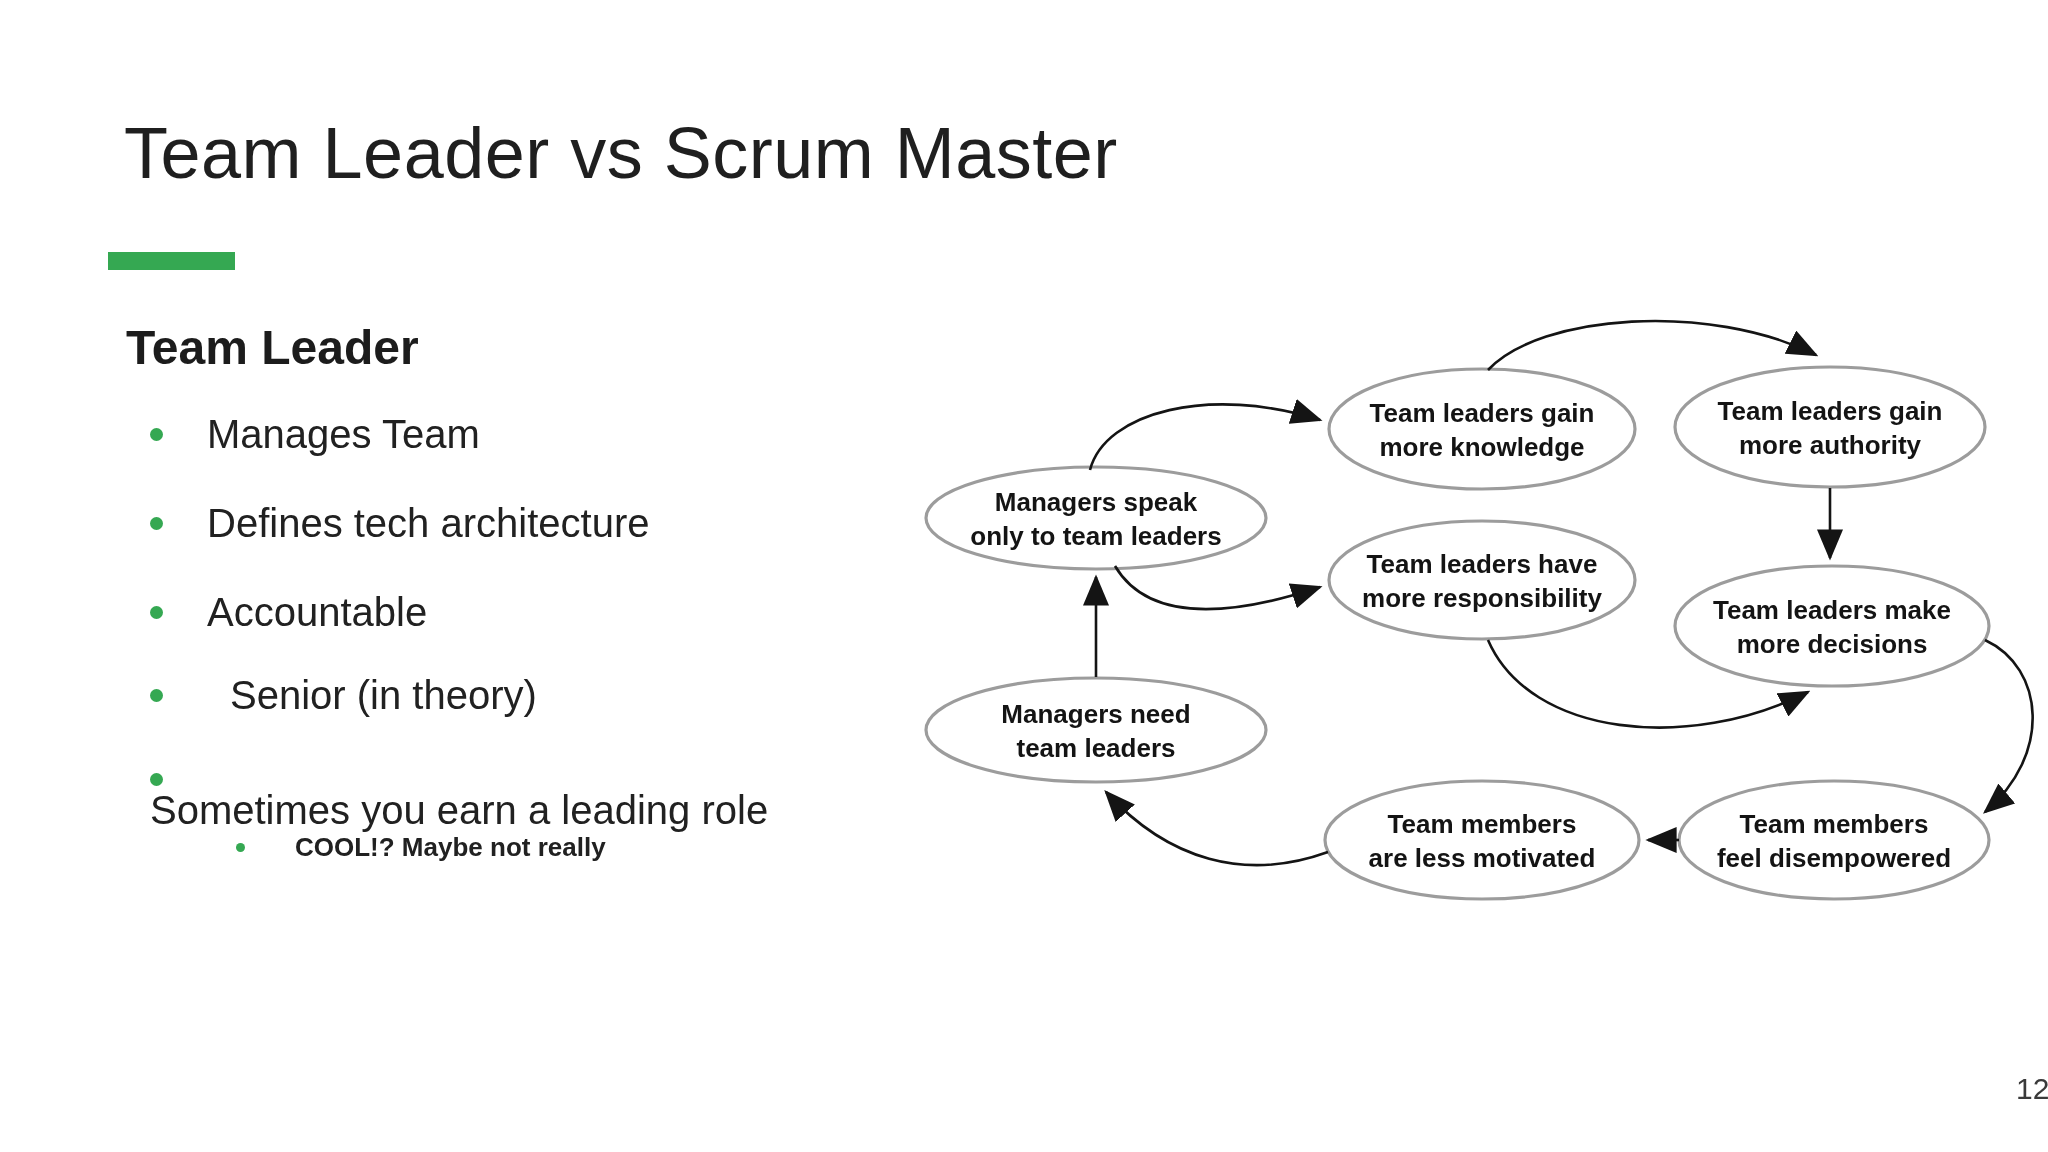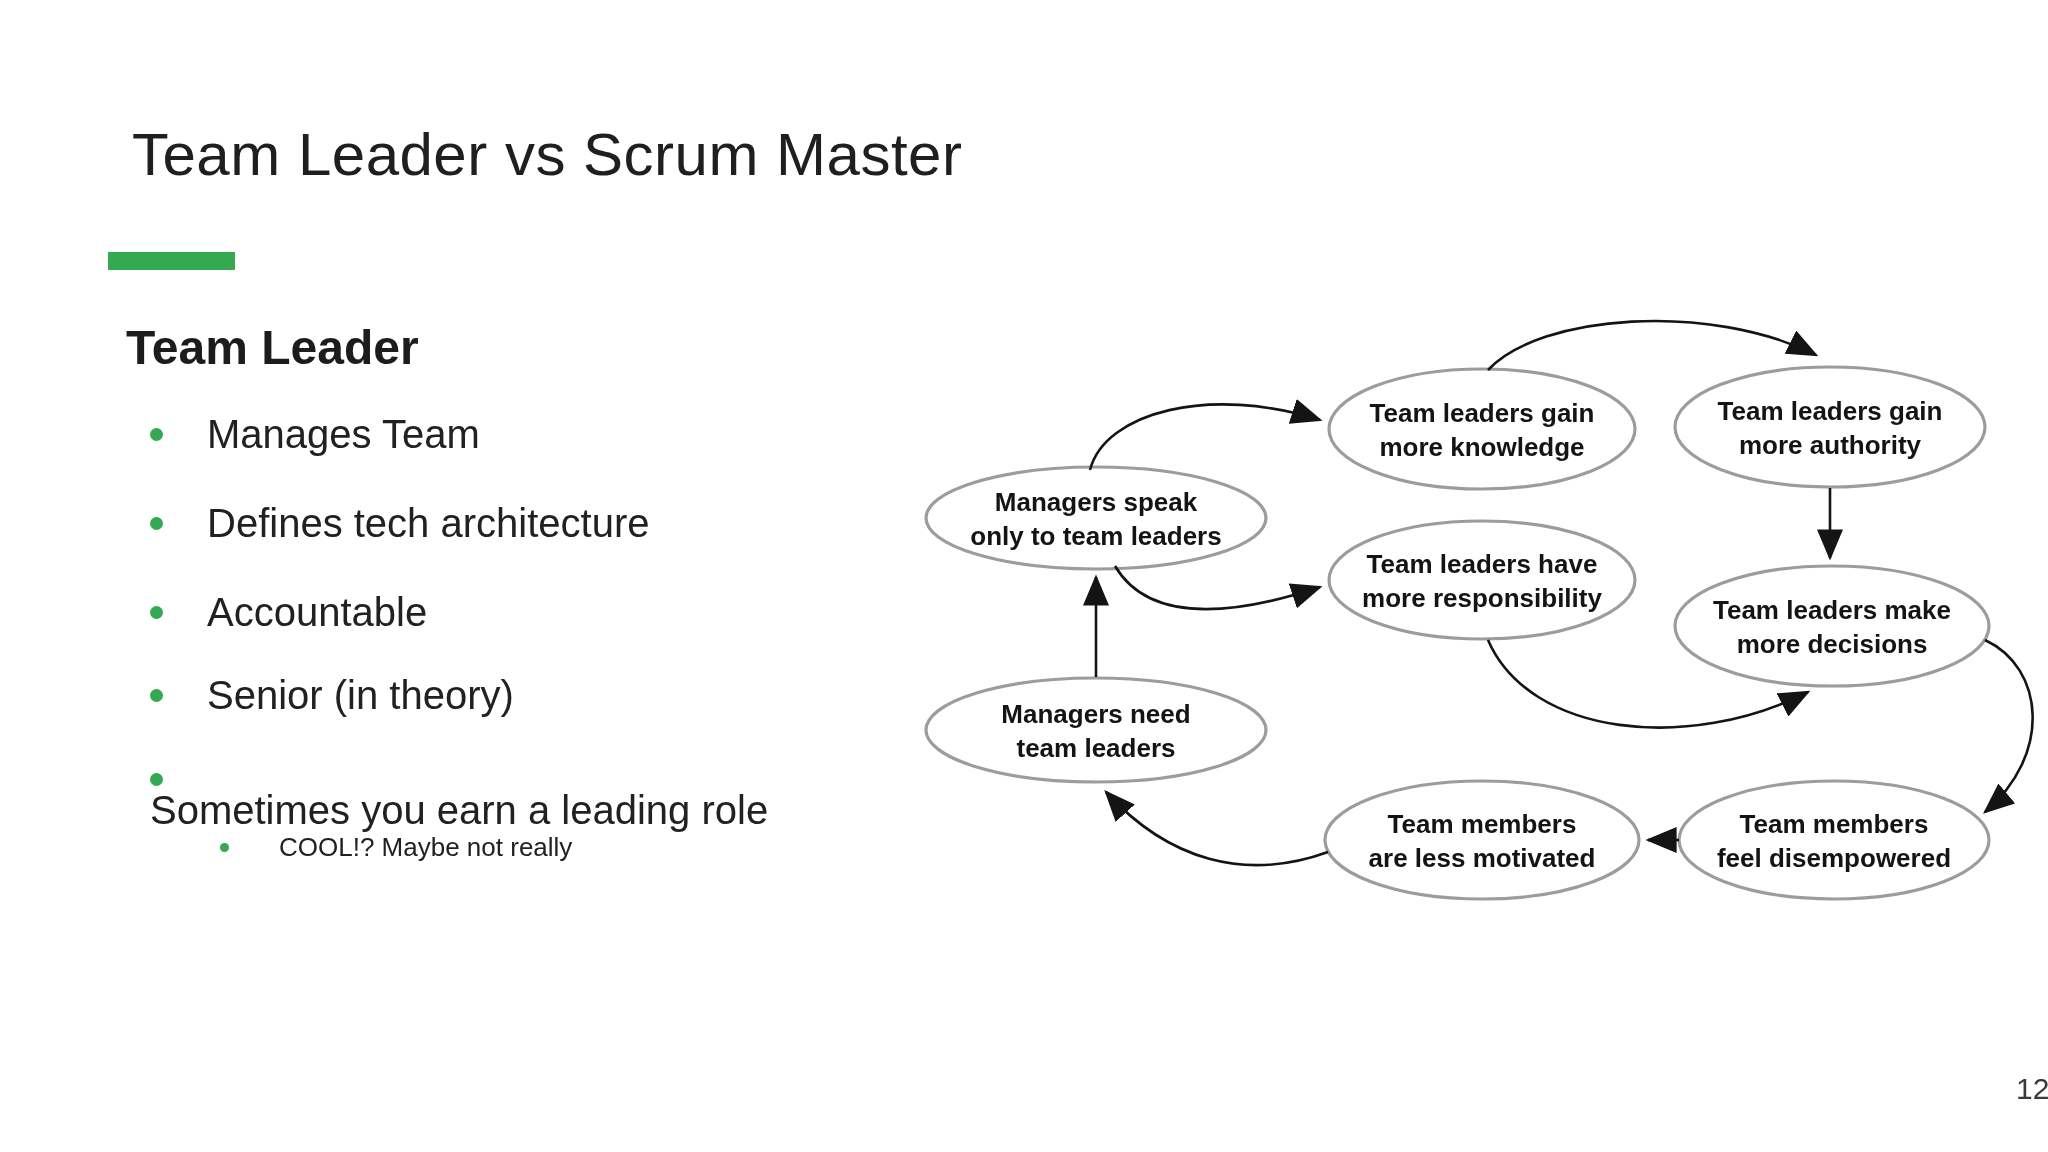--- a/index.html
+++ b/index.html
@@ -5,45 +5,45 @@
   html,body{margin:0;padding:0;background:#ffffff;}
   .slide{
     position:relative;
     width:2048px;height:1152px;
     background:#ffffff;
     overflow:hidden;
     font-family:"Liberation Sans",sans-serif;
   }
   .title{
     position:absolute;left:124px;top:112px;
-    margin:8px;
-    font-size:60px;font-weight:400;letter-spacing:.5px;
+    margin:0;
+    font-size:72px;font-weight:400;letter-spacing:.5px;
     color:#1f1f1f;white-space:nowrap;
   }
   .accent-bar{
     position:absolute;left:108px;top:252px;
     width:127px;height:18px;background:#35a852;
   }
   .section-heading{
     position:absolute;left:126px;top:320px;margin:0;
     font-size:48px;font-weight:700;color:#1c1c1c;white-space:nowrap;
   }
   ul.bullets{position:absolute;left:150px;top:0;margin:0;padding:0;list-style:none;}
   ul.bullets li{position:absolute;left:0;display:flex;white-space:nowrap;}
   ul.bullets li:nth-child(1){top:410px;text-align:right;}
   ul.bullets li:nth-child(2){top:499px;}
   ul.bullets li:nth-child(3){top:588px;}
-  ul.bullets li:nth-child(4){top:671px;}
+  ul.bullets li:nth-child(4){top:671px;gap:23px;}
   ul.bullets li:nth-child(5){top:755px;flex-direction:column;}
   .dot{
     flex:0 0 auto;width:13px;height:13px;border-radius:50%;
     background:#35a852;margin-top:18px;margin-right:44px;
   }
   .bullet-text{font-size:40px;line-height:48px;color:#212121;}
-  .sub-bullet{position:absolute;left:220px;top:832px;display:flex;white-space:nowrap;}
+  .sub-bullet{position:absolute;left:236px;top:832px;display:flex;white-space:nowrap;font-weight:bold;}
   .sub-bullet .dot{width:9px;height:9px;margin-top:11px;margin-right:50px;}
   .sub-bullet-text{font-size:26px;line-height:30px;color:#212121;}
   .ref-link{
     position:absolute;left:144px;
     font-size:36px;line-height:40px;letter-spacing:2px;
     color:#6b6b6b;
     text-decoration:underline;
     text-decoration-thickness:2px;
     text-underline-offset:8px;
     white-space:nowrap;

